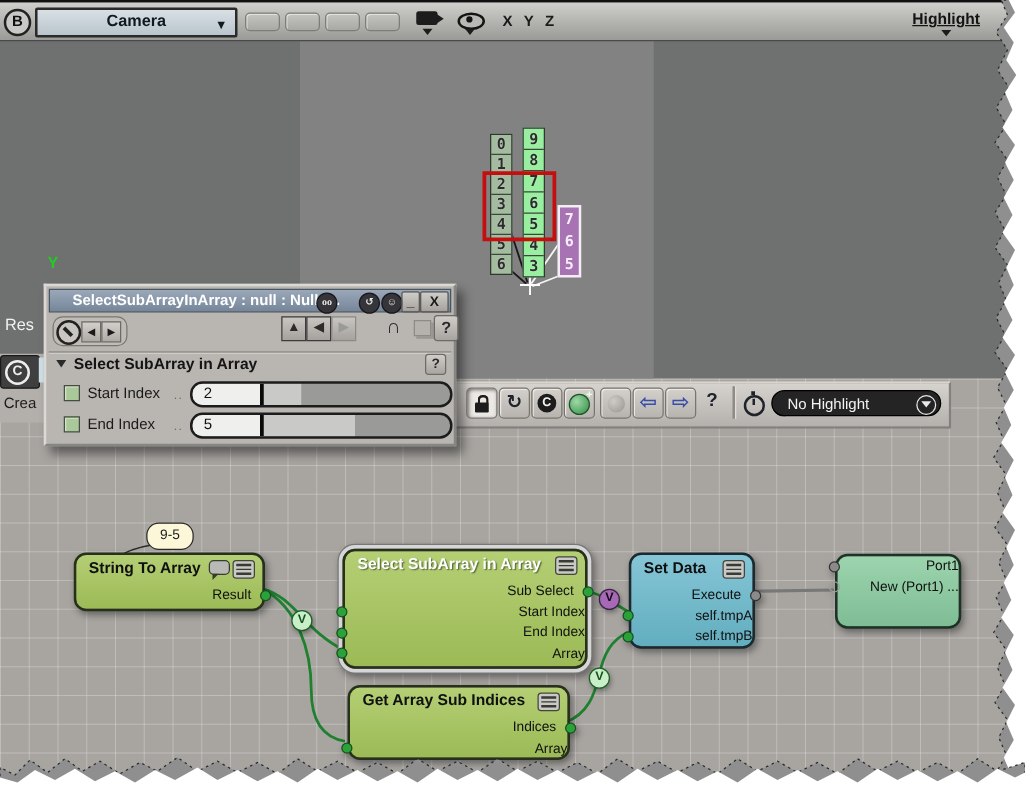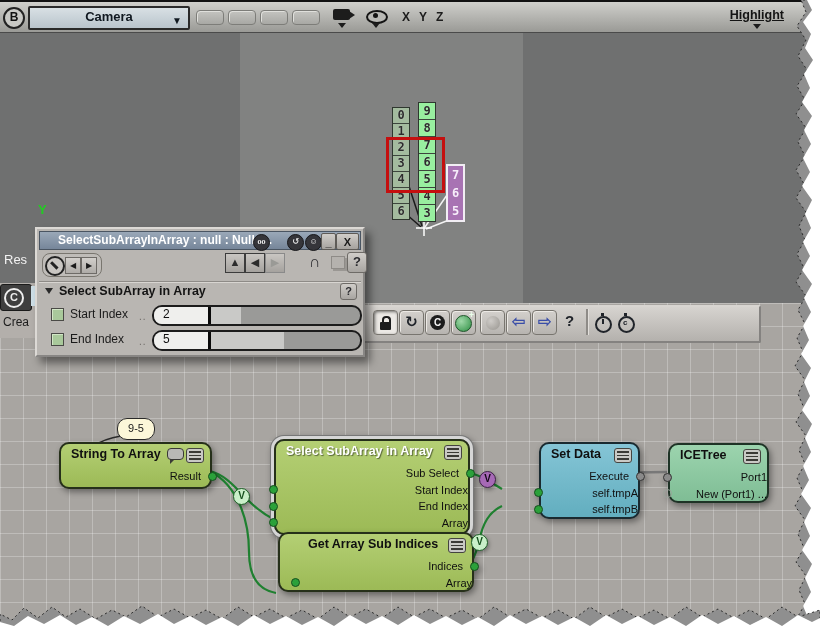--- a/index.html
+++ b/index.html
@@ -77,21 +77,21 @@
   .timer.c::after{content:"c";position:absolute;left:3px;top:0px;width:auto;height:auto;background:none;font-size:8px;font-weight:bold;color:#20242a;}
   #hl-dropdown{position:absolute;left:252px;top:5px;width:136px;height:21px;background:#242424;border:1px solid #000;
     border-radius:11px;color:#f2f2f2;font-size:12px;line-height:20px;padding-left:12px;box-sizing:border-box;}
   #hl-dropdown .dd{position:absolute;right:3px;top:2.5px;width:14px;height:14px;border:1.5px solid #e8e8e8;border-radius:50%;text-align:center;}
   #hl-dropdown .dd::after{content:"";position:absolute;left:3px;top:4.5px;border-left:4px solid transparent;border-right:4px solid transparent;border-top:5px solid #e8e8e8;}
   .tb-divider{position:absolute;left:195px;top:2px;width:2px;height:26px;background:#8e8b87;box-shadow:1px 0 0 #e2dfdb;}
   
   .node{position:absolute;border:2px solid #26301a;border-radius:10px;z-index:3;
     filter:drop-shadow(2px 3px 3px rgba(0,0,0,.4));}
   .n-green{background:linear-gradient(#b4cf74,#9cba56);}
-  .n-blue{background:linear-gradient(#85c5d6,#62aebf);border-color:#1a2a30;margin-left:36px;}
+  .n-blue{background:linear-gradient(#85c5d6,#62aebf);border-color:#1a2a30;}
   .n-mint{background:linear-gradient(#9cd4ae,#7fbd95);border-color:#1e3326;}
   .node.sel{box-shadow:0 0 0 3px #d6d6d6,0 0 0 4px #777;}
   .ntitle{position:relative;height:21px;padding:3px 6px 0 10px;font-weight:bold;font-size:12.5px;color:#101010;white-space:nowrap;}
   .node.sel .ntitle{color:#ffffff;text-shadow:1px 1px 1px rgba(0,0,0,.5);}
   .menu-ic{position:absolute;right:6px;top:4px;width:16px;height:13px;background:#c9c9c5;border:1px solid #44443f;border-radius:3px;}
   .menu-ic i{display:block;height:1.5px;background:#3a3a35;margin:2px 2px 0 2px;}
   .bub-ic{position:absolute;right:26px;top:4px;width:15px;height:10px;background:#b9b9b5;border:1.5px solid #3a3a35;border-radius:4px;}
   .bub-ic::after{content:"";position:absolute;left:2px;bottom:-5px;border-top:5px solid #3a3a35;border-right:5px solid transparent;}
   .prow{position:relative;height:16.5px;line-height:16.5px;font-size:11px;color:#101010;white-space:nowrap;}
   .prow.out{text-align:right;padding-right:9px;}
@@ -227,20 +227,24 @@
     <div class="ibtn" style="left:34px;"><span class="glyph">↻</span></div>
     <div class="ibtn" style="left:60px;"><span class="circ-c">C</span></div>
     <div class="ibtn" style="left:86px;"><span class="globe"></span></div>
     <div class="ibtn" style="left:115px;"><span class="graysphere"></span></div>
     <div class="ibtn" style="left:141px;"><span class="glyph blue">⇦</span></div>
     <div class="ibtn" style="left:167px;"><span class="glyph blue">⇨</span></div>
     <div class="ibtn" style="left:193px;border:none;background:none;box-shadow:none;"><span class="glyph">?</span></div>
     <div class="tb-divider" style="left:221px;"></div>
     <div class="ibtn" style="left:227px;border:none;background:none;box-shadow:none;"><span class="timer"></span></div>
     <div class="ibtn" style="left:250px;border:none;background:none;box-shadow:none;"><span class="timer c"></span></div>
+    <div id="hl-dropdown">
+      <span>No Highlight</span>
+      <span class="dd"></span>
+    </div>
   </div>
 
   <div class="node n-green" style="left:59px;top:442px;width:149px;height:43px;">
     <div class="ntitle">
       <span>String To Array</span>
       <span class="bub-ic"></span>
       <span class="menu-ic">
           <i></i>
           <i></i>
           <i></i>
@@ -272,21 +276,21 @@
     <div class="prow in">
       <span>End Index</span>
       <span class="pdot l"></span>
     </div>
     <div class="prow in">
       <span>Array</span>
       <span class="pdot l"></span>
     </div>
   </div>
 
-  <div class="node n-green" style="left:278px;top:532px;width:174px;height:56px;padding-left:18px;">
+  <div class="node n-green" style="left:278px;top:548px;width:174px;height:56px;">
     <div class="ntitle">
       <span>Get Array Sub Indices</span>
       <span class="menu-ic">
           <i></i>
           <i></i>
           <i></i>
         </span>
     </div>
     <div class="prow out">
       <span>Indices</span>
@@ -315,28 +319,20 @@
       <span>self.tmpA</span>
       <span class="pdot l"></span>
     </div>
     <div class="prow in">
       <span>self.tmpB</span>
       <span class="pdot l"></span>
     </div>
   </div>
 
   <div class="node n-mint" style="left:668px;top:443px;width:97px;height:56px;">
-    <div class="ntitle">
-      <span>ICETree</span>
-      <span class="menu-ic">
-          <i></i>
-          <i></i>
-          <i></i>
-        </span>
-    </div>
     <div class="prow in">
       <span>Port1</span>
       <span class="pdot l gray"></span>
     </div>
     <div class="prow in">
       <span>New (Port1) ...</span>
       <span class="pdot l hollow"></span>
     </div>
   </div>
 

